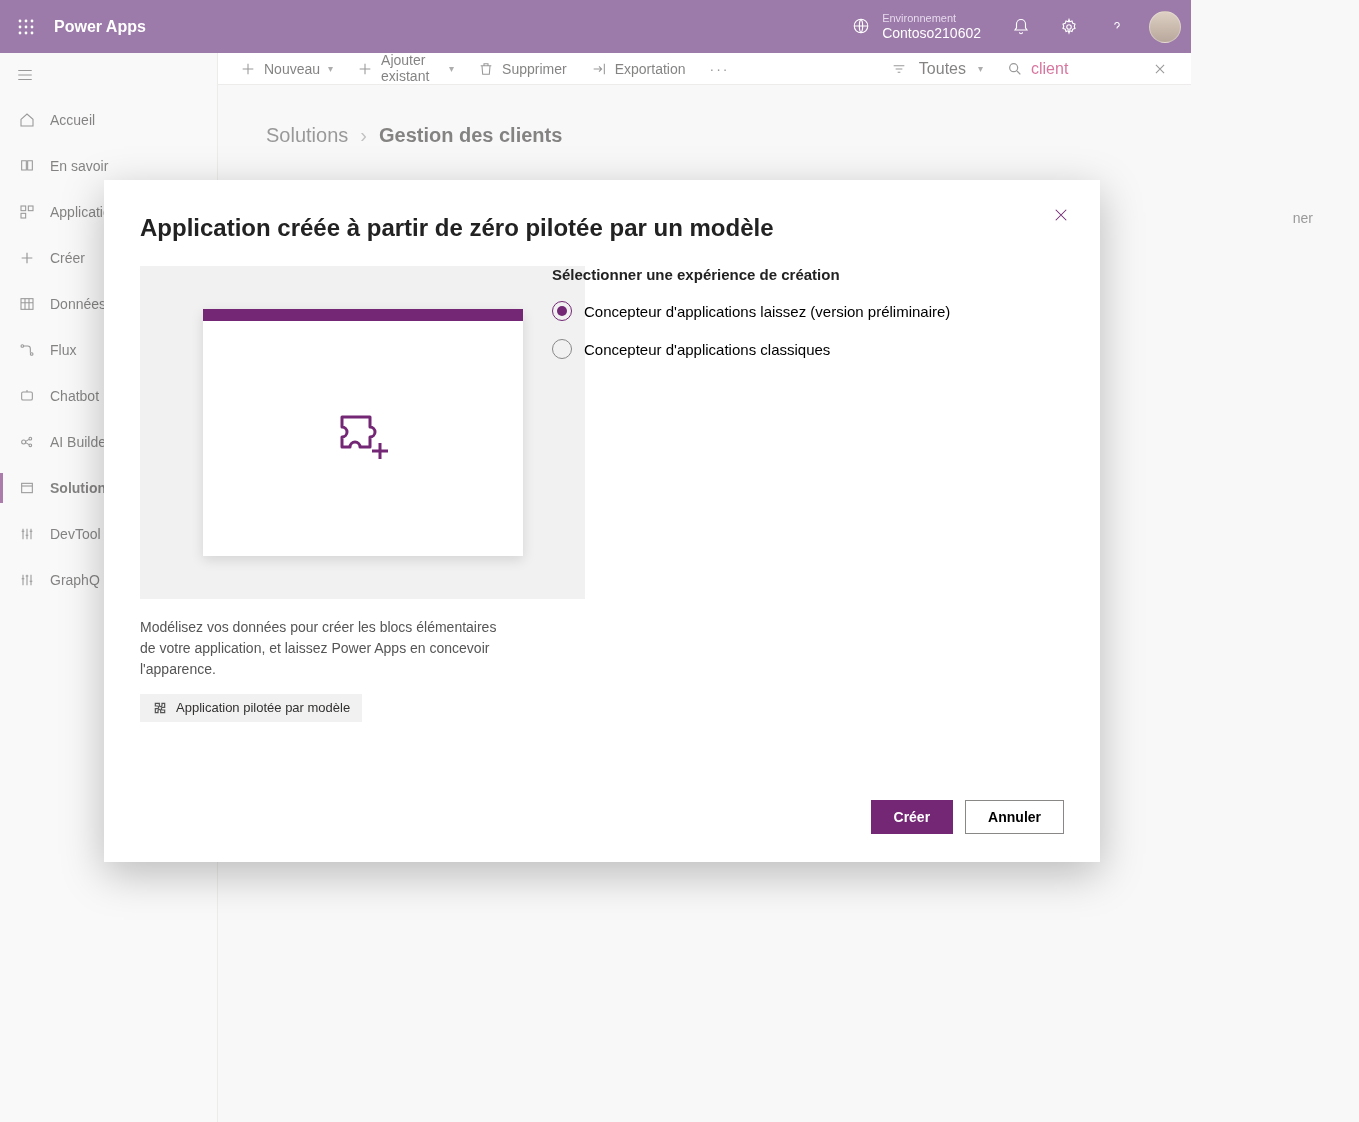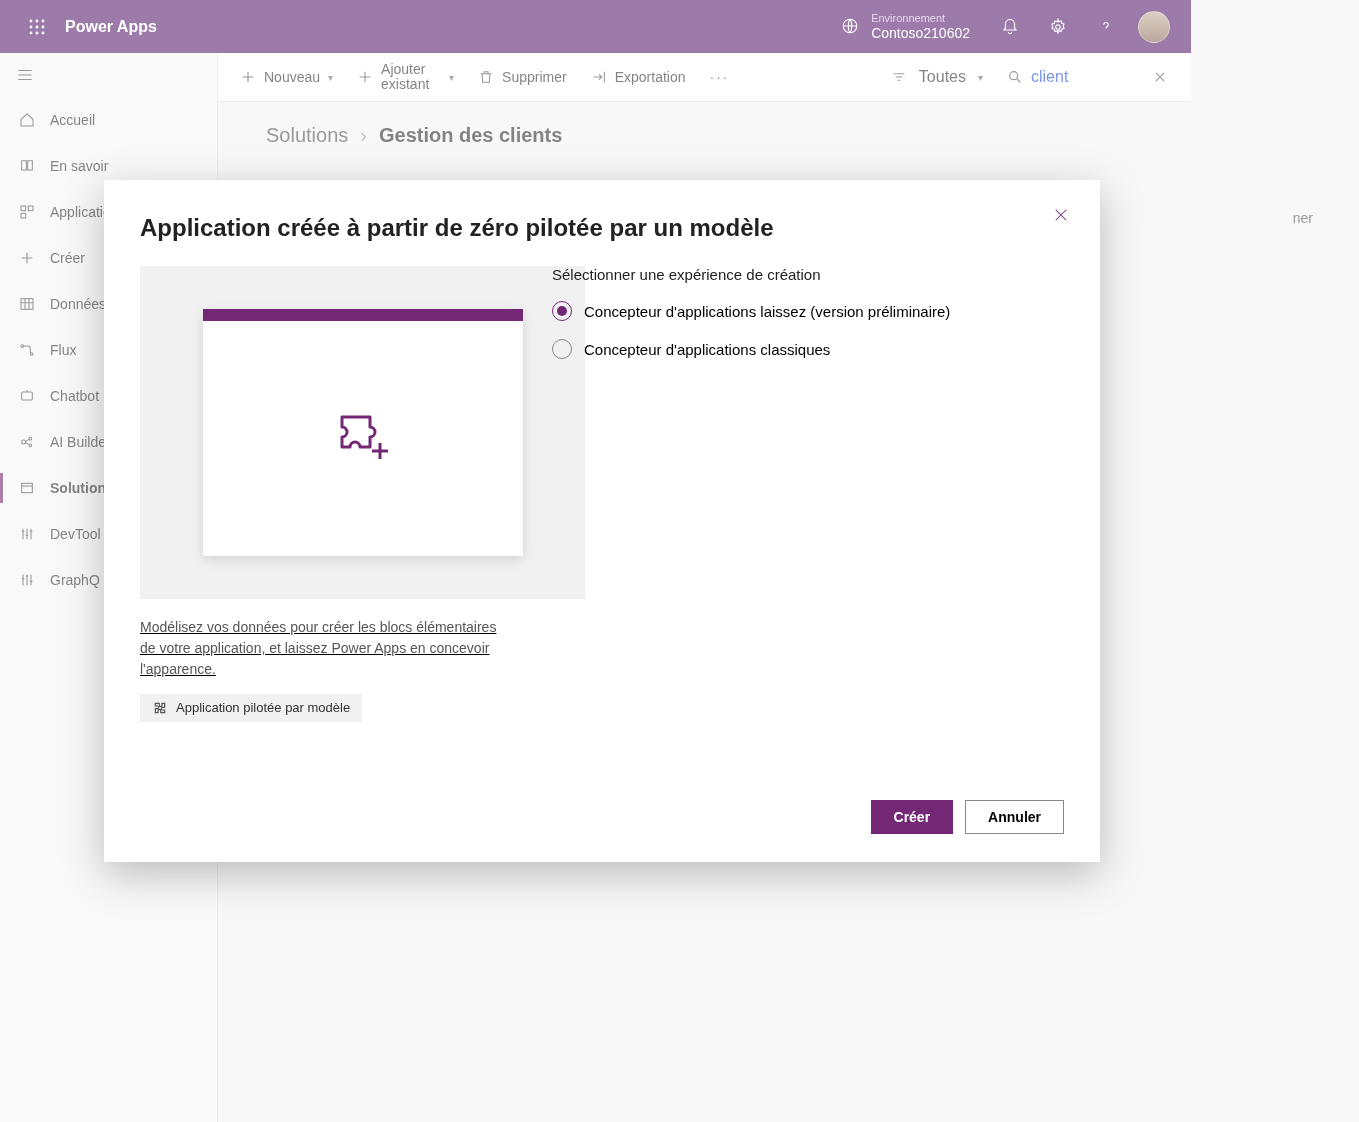--- a/index.html
+++ b/index.html
@@ -1,63 +1,63 @@
 <!DOCTYPE html>
 <html><head>
   <meta charset="utf-8">
   <style>
     * { margin:0; padding:0; box-sizing:border-box; font-family:"Segoe UI", sans-serif; }
     body { width:1359px; height:1122px; background:#f3f3f3; overflow:hidden; position:relative; }
     .dim-overlay { position:absolute; inset:0; background:rgba(255,255,255,0.4); pointer-events:none; z-index:5; }
     
-    .topbar { height:53px; width:1191px; background:#5b2270; color:#fff; display:flex; align-items:center; padding:0 13px; position:relative; z-index:1; }
+    .topbar { height:53px; width:1191px; background:#5b2270; color:#fff; display:flex; align-items:center; padding:0 2px; position:relative; z-index:1; }
     .waffle { width:48px; height:53px; display:flex; align-items:center; justify-content:center; }
     .app-title { font-size:16px; font-weight:600; margin-left:4px; }
     .topbar-spacer { flex:1; }
     .env-block { display:flex; align-items:center; gap:12px; padding:0 16px; }
     .env-text { display:flex; flex-direction:column; line-height:1.2; }
     .env-label { font-size:11px; color:#d7c3e3; }
     .env-name { font-size:14px; }
     .topbar-icon { width:48px; height:53px; display:flex; align-items:center; justify-content:center; color:#fff; }
     .avatar { width:32px; height:32px; border-radius:50%; background:linear-gradient(#c8b19c,#8a6d5a); border:1px solid rgba(255,255,255,.3); margin:0 8px; }
     
     .left-rail { position:absolute; top:53px; left:0; width:218px; height:calc(100% - 53px); background:#f5f5f5; border-right:1px solid #e1dfdd; z-index:1; }
     .hamburger { height:44px; display:flex; align-items:center; padding:0 16px; color:#555; }
     .nav-item { height:46px; display:flex; align-items:center; gap:14px; padding:0 18px; color:#323130; font-size:14px; cursor:pointer; position:relative; }
     .nav-item.selected { font-weight:600; }
     .nav-item.selected::before { content:""; position:absolute; left:0; top:8px; bottom:8px; width:3px; background:#742774; }
     .nav-icon { width:18px; height:18px; display:flex; align-items:center; justify-content:center; color:#555; }
     
-    .cmdbar { position:absolute; top:53px; left:218px; right:0; height:49px; background:#fff; border-bottom:1px solid #e1dfdd; display:flex; align-items:center; padding:0 12px; gap:4px; color:#323130; z-index:1; width:973px; }
+    .cmdbar { position:absolute; top:53px; left:218px; right:0; height:32px; background:#fff; border-bottom:1px solid #e1dfdd; display:flex; align-items:center; padding:0 12px; gap:4px; color:#323130; z-index:1; width:973px; }
     .cmd-btn { display:flex; align-items:center; gap:8px; padding:0 10px; height:49px; font-size:14px; color:#323130; }
     .cmd-icon { color:#555; }
     .chev { color:#777; font-size:10px; }
     .cmdbar-spacer { flex:1; }
     .filter-btn { display:flex; align-items:center; gap:12px; padding:0 10px; }
     .searchbox { display:flex; align-items:center; gap:8px; padding:0 10px; width:140px; }
     .close-x { padding:0 12px; color:#555; }
     .breadcrumb-area { position:absolute; top:102px; left:218px; right:0; padding:22px 48px; z-index:1; width:973px; }
     .breadcrumb { font-size:20px; color:#323130; display:flex; align-items:center; gap:12px; }
     .breadcrumb .root { color:#555; }
     .breadcrumb .sep { color:#999; }
     .breadcrumb .current { font-weight:600; }
     
     .modal { position:absolute; top:180px; left:104px; width:996px; background:#fff; box-shadow:0 12px 40px rgba(0,0,0,.25); z-index:20; border-radius:0; padding:34px 36px 28px 36px; }
     .modal-title { font-size:24px; font-weight:600; color:#222; }
     .modal-close { position:absolute; top:20px; right:24px; color:#742774; font-size:18px; cursor:pointer; padding:6px; }
     .modal-body { display:flex; gap:54px; margin-top:24px; }
-    .preview-wrap { width:358px;text-decoration:underline; }
+    .preview-wrap { width:358px; }
     .preview-card { width:445px; height:333px; background:#f1f1f1; display:flex; align-items:center; justify-content:center; }
     .preview-inner { width:320px; height:247px; background:#fff; box-shadow:0 4px 12px rgba(0,0,0,.12); position:relative; }
     .preview-bar { height:12px; background:#742774; }
     .preview-icon { position:absolute; top:50%; left:50%; transform:translate(-50%,-50%); color:#742774; }
     .desc-text { margin-top:18px; font-size:14px; color:#555; line-height:1.5; }
     .tag-pill { display:inline-flex; gap:8px; margin-top:14px; padding:6px 12px; background:#f1f1f1; font-size:13px; color:#323130; }
     .options-col { flex:1; }
-    .options-title { font-size:15px; font-weight:400; color:#222; }
+    .options-title { font-size:15px; font-weight:700; color:#222; }
     .radio-row { display:flex; align-items:center; gap:12px; margin-top:18px; font-size:15px; cursor:pointer; }
     .radio { width:20px; height:20px; border:1.5px solid #742774; border-radius:50%; display:flex; align-items:center; justify-content:center; }
     .radio .dot { width:10px; height:10px; border-radius:50%; background:#742774; }
     .radio.unsel { border-color:#888; }
     .modal-footer { display:flex; justify-content:flex-end; gap:12px; margin-top:78px; }
     .btn { padding:8px 22px; font-size:14px; font-weight:600; border:1px solid #8a8886; background:#fff; cursor:pointer; }
     .btn.primary { background:#742774; border-color:#742774; color:#fff; }
     svg { display:block; }
     .right-fade-text { position:absolute; top:210px; right:46px; color:#555; font-size:14px; z-index:1; }
   </style>
@@ -265,21 +265,21 @@
       <span>Toutes</span>
       <span class="chev">▾</span>
     </div>
   <div class="searchbox">
       <span>
         <svg width="16" height="16" viewBox="0 0 24 24" fill="none" stroke="#555" stroke-width="1.8">
           <circle cx="10" cy="10" r="6"></circle>
           <path d="M20 20l-5-5"></path>
         </svg>
       </span>
-      <span style="color:#1d4ed8;text-align:right;">client</span>
+      <span style="color:#be185d;text-align:right;">client</span>
     </div>
   <div class="close-x">
       <svg width="14" height="14" viewBox="0 0 24 24" stroke="#555" stroke-width="1.8">
         <path d="M5 5l14 14M19 5L5 19"></path>
       </svg>
     </div>
 </div>
 
 <div class="breadcrumb-area">
   <div class="breadcrumb">

